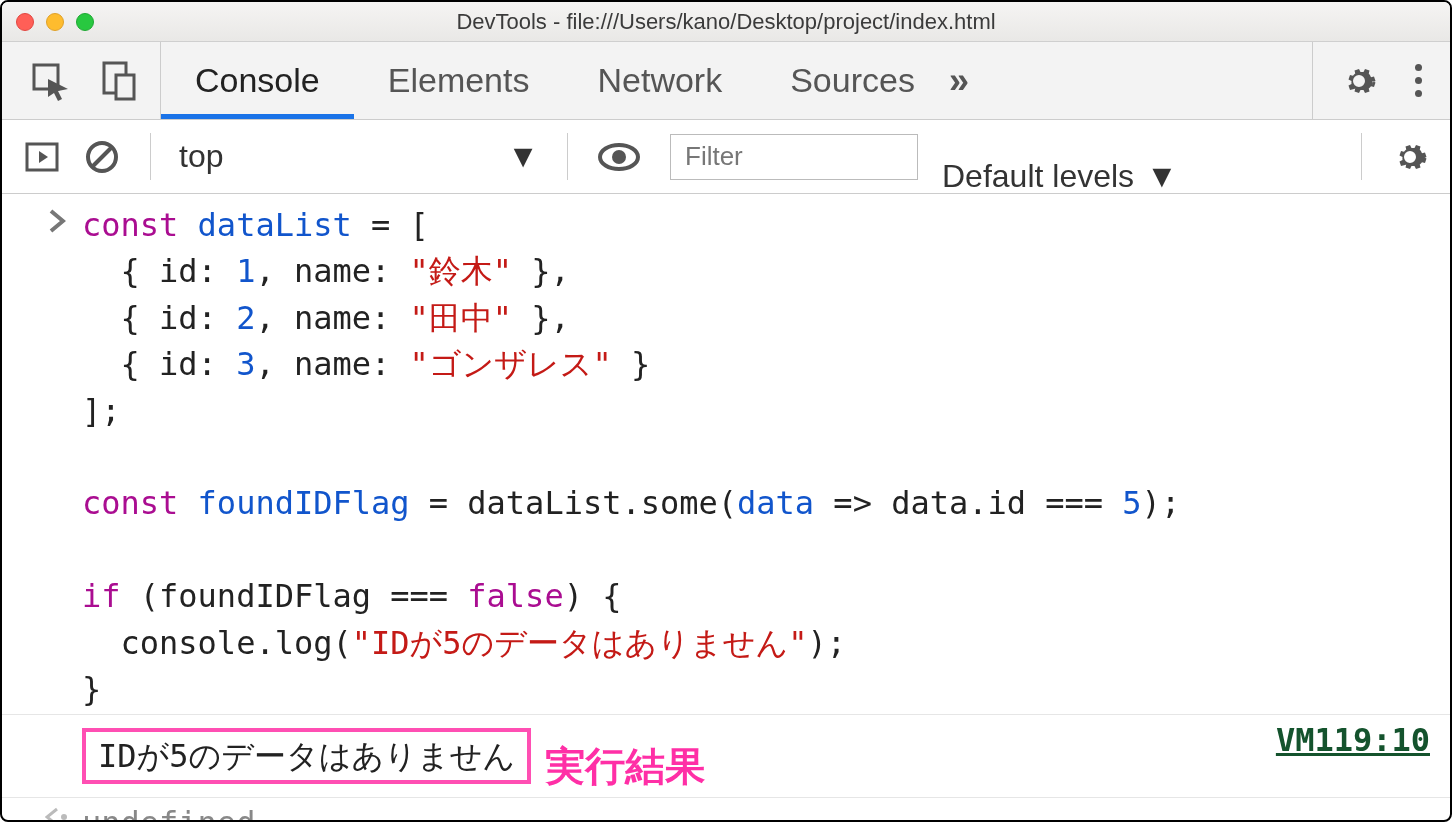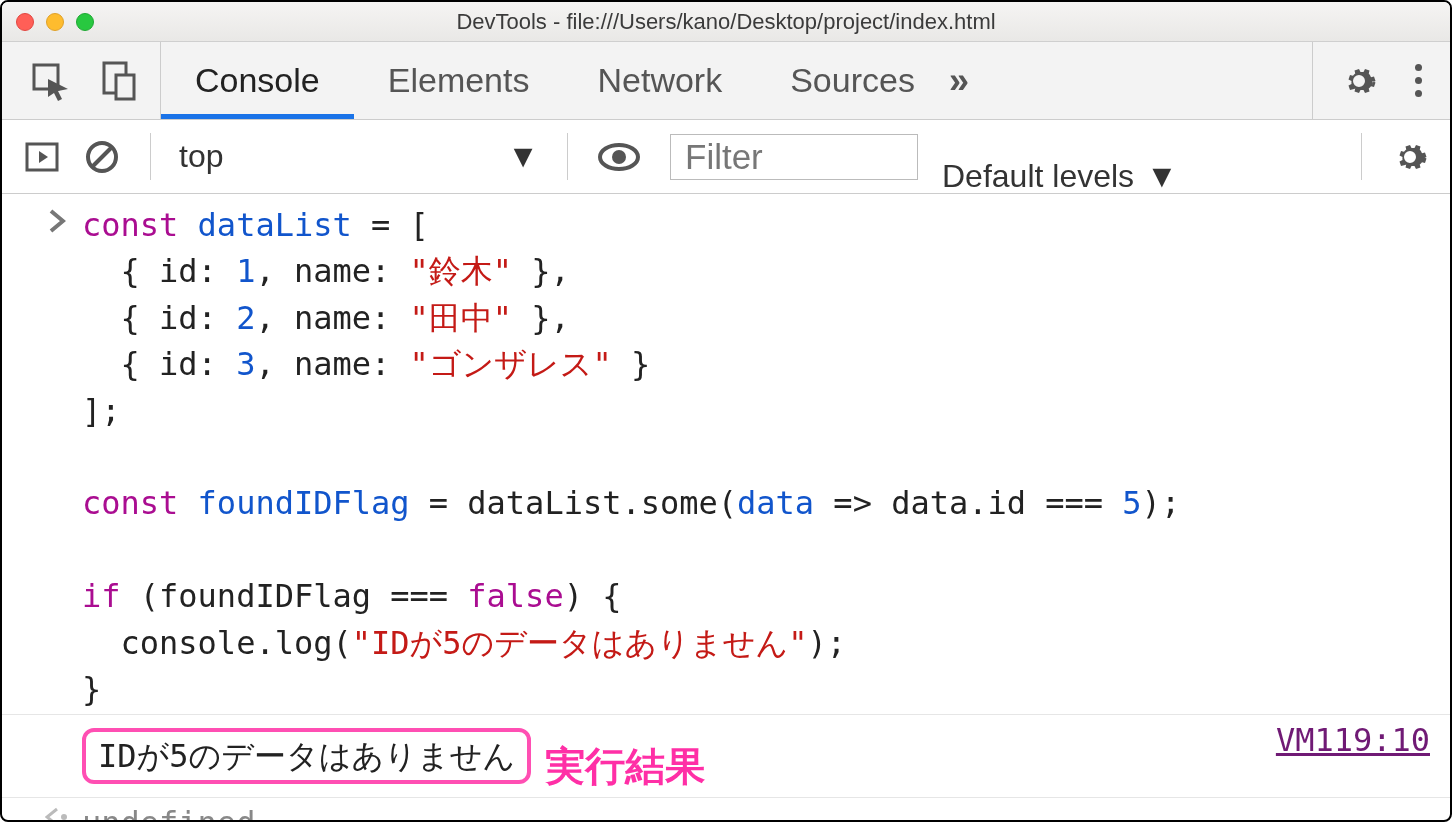--- a/index.html
+++ b/index.html
@@ -95,21 +95,21 @@
     padding: 0 20px;
     height:100%;
     min-width:400px;
     justify-content:space-between;
     color:#333;
   }
   .filter-input {
     width: 248px;
     height: 46px;
     border:1px solid #bbb;
-    font-size: 35px;
+    font-size: 26px;
     padding: 0 14px;
     color:#333;
     background:#fff;
   }
   .filter-input::placeholder { color:#777; }
   .levels {
     display:flex; align-items:center; gap:12px;
     padding: 0 16px;
     color:#333;
     margin-top:40px;
@@ -134,38 +134,39 @@
     width: 50px;
     flex-shrink:0;
     display:flex;
     justify-content:center;
     padding-top:6px;
     color:#999;
   }
   .content { flex:1; white-space:pre; }
   .link {
     margin-left:auto;
-    color:#701a75;
+    color:#14532d;
     text-decoration: underline;
     cursor:pointer;
     white-space:nowrap;
     padding-left:20px;
+    font-weight:bold;
   }
 
   
   .kw  { color:#aa0d91; }
   .var { color:#1155cc; }
   .num { color:#1155cc; }
   .str { color:#c41a16; }
   .punct { color:#222; }
 
   
   .hl {
     border: 4px solid #ff4fb3;
-    border-radius: 12px;
+    border-radius: 0;
     padding: 1px 12px;
     display:inline-block;
     color:#222;
   }
   .annot {
     color:#ff2fa6;
     font-weight:700;
     font-size: 40px;
     margin-left: 14px;
     font-family: -apple-system, "Helvetica Neue", Arial, sans-serif;

